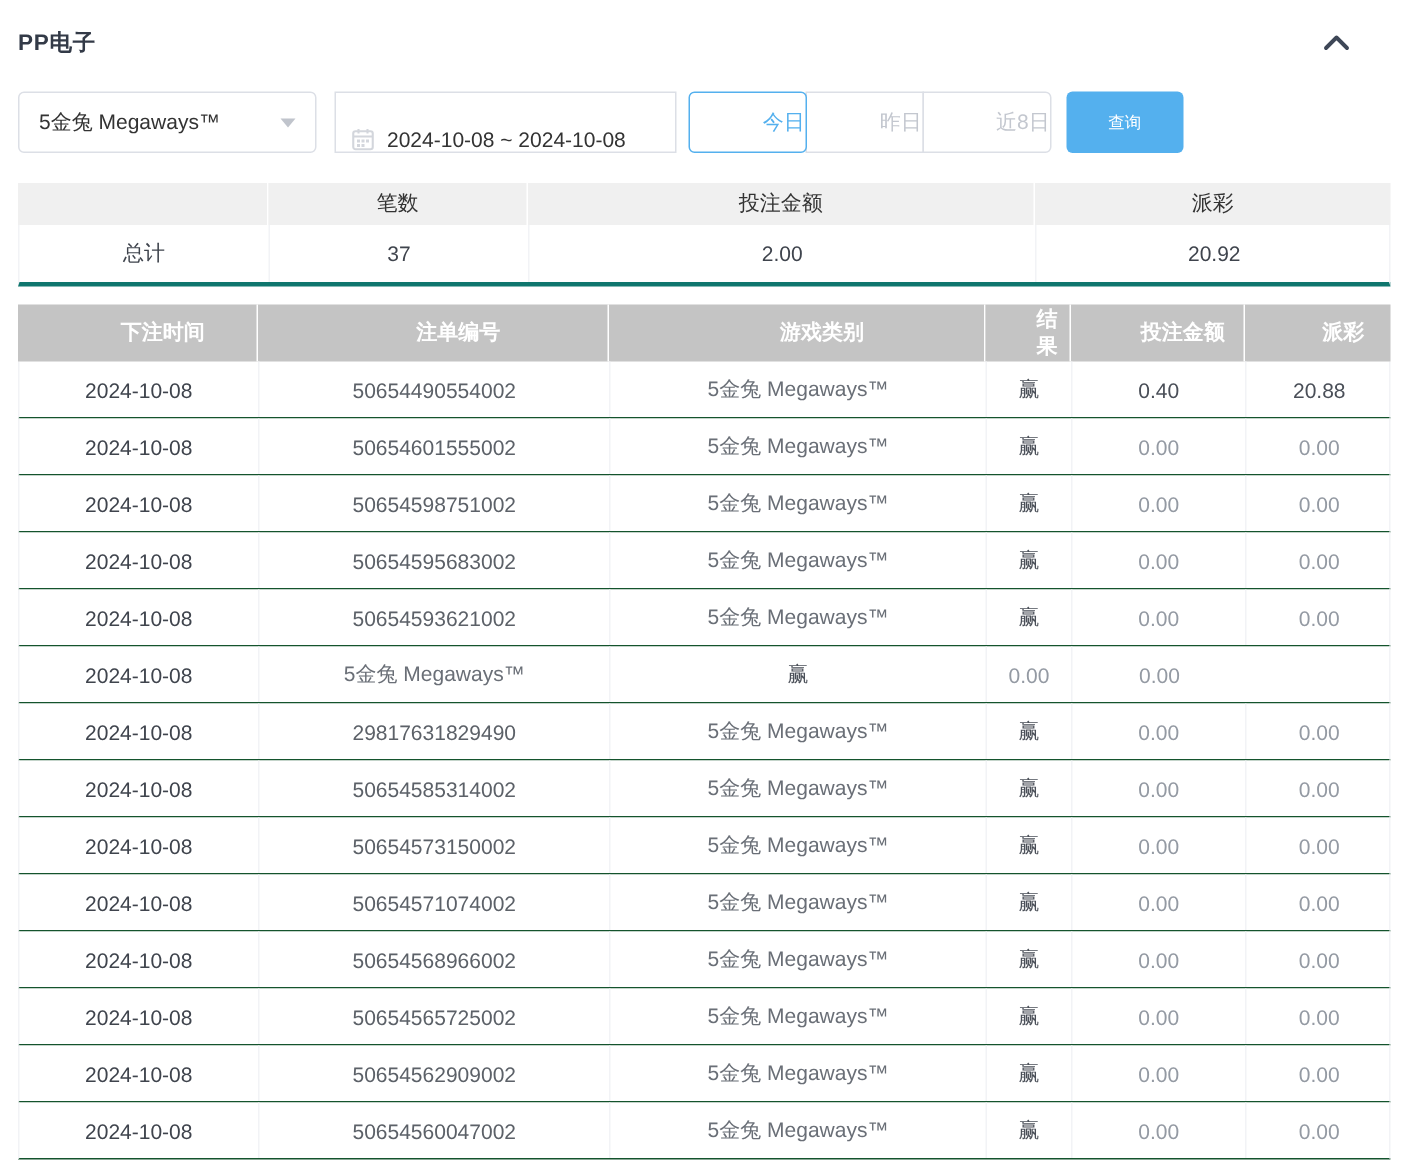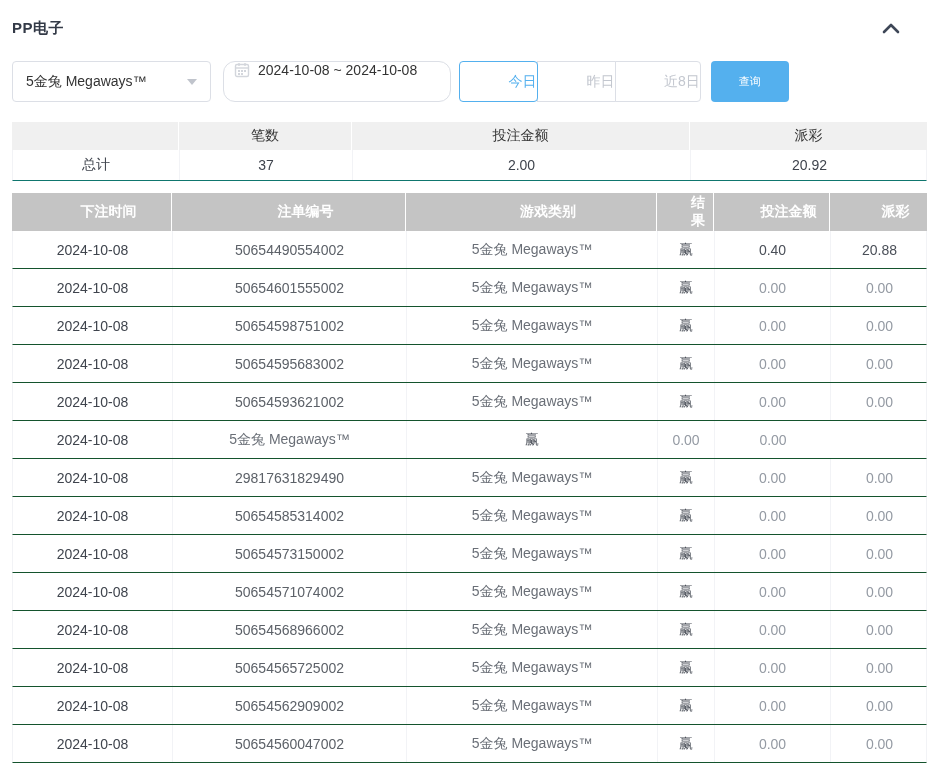--- a/index.html
+++ b/index.html
@@ -42,22 +42,22 @@
   }
   .select-box .value { font-size:14px; color:#333; }
   .caret-down {
     width:0; height:0;
     border-left:5px solid transparent;
     border-right:5px solid transparent;
     border-top:6px solid #c0c4cc;
   }
   .date-box {
     width:228px; height:41px; margin-left:12px;
-    border:1px solid #dcdfe6; border-radius:12px;
-    display:flex; align-items:flex-start;
+    border:1px solid #dcdfe6; border-radius:0;
+    display:flex; align-items:flex-end;
     padding:0 10px; cursor:pointer; background:#fff;
   }
   .date-box .cal { margin-right:8px; display:flex; }
   .date-box .value { font-size:14px; color:#333; }
   .btn-group { display:flex; margin-left:8px; }
   .qbtn {
     min-width:79px; height:41px;
     background:#fff; border:1px solid #dcdfe6;
     font-size:14px; color:#c3c7cf;
     cursor:pointer; margin-left:-1px;
@@ -82,23 +82,23 @@
     height:28px;
   }
   .s-head .cell {
     background:#f0f0f0; color:#333;
     display:flex; align-items:center; justify-content:center;
     border-right:1px solid #fff;
   }
   .s-head .cell:last-child { border-right:none; }
   .s-body {
     display:grid; grid-template-columns:167px 173px 338px 237px;
-    height:31px;
+    height:41px;
     border-left:1px solid #f2f3f6; border-right:1px solid #f2f3f6;
-    border-bottom:1px solid #0f766e;
+    border-bottom:3px solid #0f766e;
   }
   .s-body .cell {
     display:flex; align-items:center; justify-content:center;
     color:#3f444d; border-right:1px solid #f2f3f6;
   }
   .s-body .cell:last-child { border-right:none; }
   
   .records-table { margin-top:12px; width:915px; font-size:14px; }
   .r-head {
     display:grid; grid-template-columns:160px 234px 251px 57px 116px 97px;

